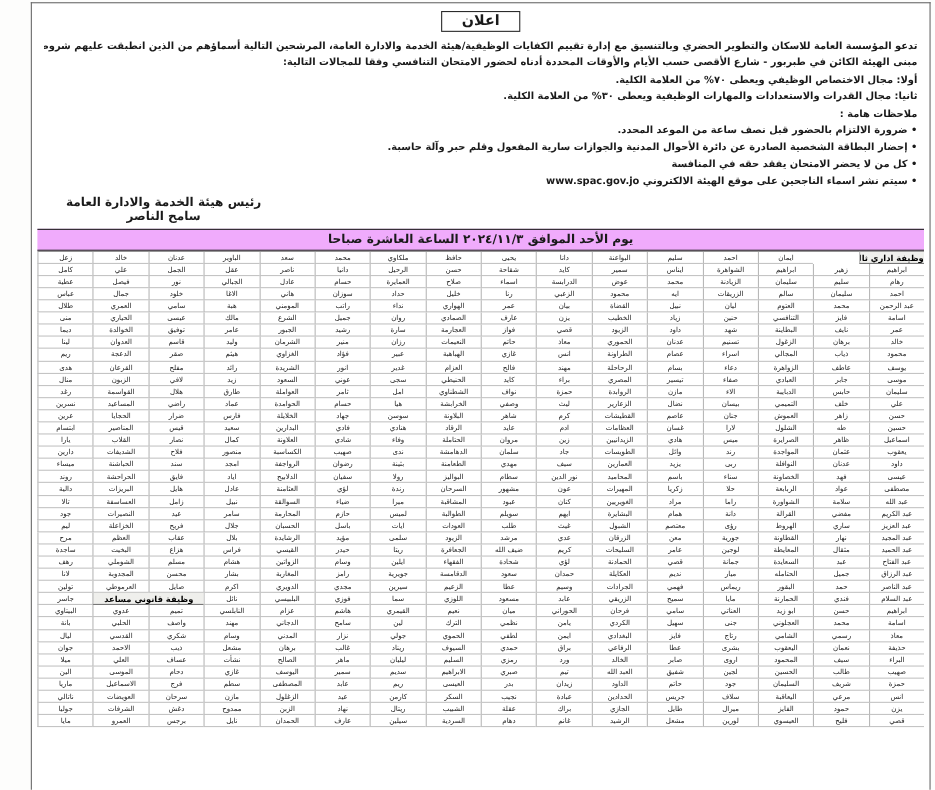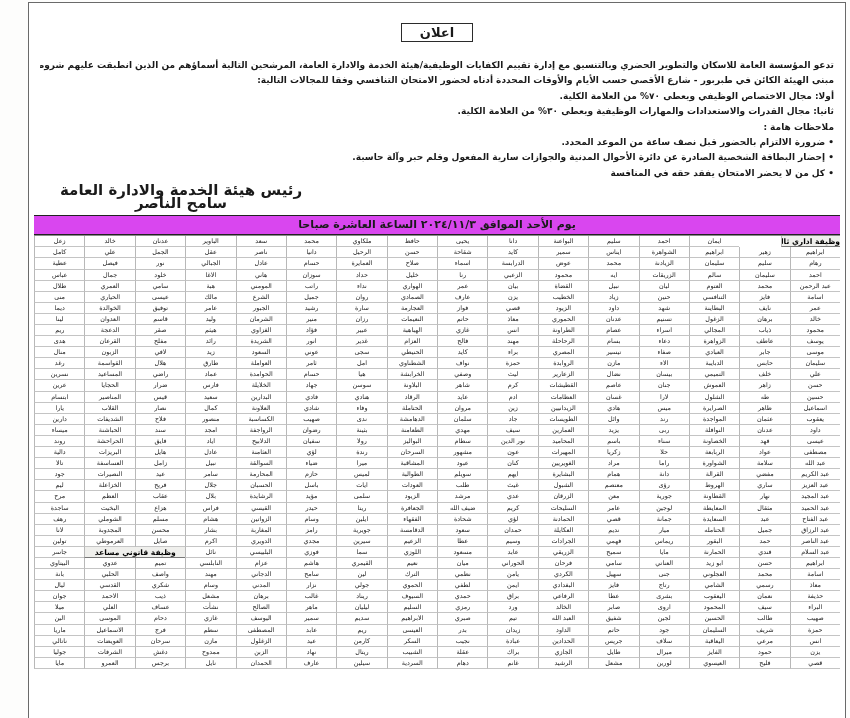--- a/index.html
+++ b/index.html
@@ -16,21 +16,21 @@
     top: 2px; left: 28px;
     width: 818px; height: 730px;
     background: #fff;
     border: 1px solid #6a6a6a;
     border-bottom: none;
     overflow: hidden;
     padding: 4px 5px 0 5px;
   }
   .title-box {
     width: 72px;
-    margin: 16px auto;
+    margin: 3px auto;
     border: 1px solid #2b2b2b;
     text-align: center;
     font-weight: bold;
     font-size: 13px;
     line-height: 17px;
     background: #fff;
   }
   .body-lines {
     margin-top: 6px;
     padding: 0 6px;
@@ -38,28 +38,28 @@
     font-weight: bold;
     line-height: 15.4px;
     text-align: right;
   }
   .bline { white-space: nowrap; overflow: hidden; }
   .sig {
     width: fit-content;
     margin: 3px auto 0 26px;
     text-align: center;
     font-weight: bold;
-    font-size: 15px;
+    font-size: 11px;
     line-height: 13px;
   }
   .datebar {
     margin-top: 5px;
     border-top: 1.5px solid #222;
     border-bottom: 1.5px solid #222;
-    background: #d946ef;
+    background: #f0abfc;
     text-align: center;
     font-weight: bold;
     font-size: 11px;
     padding: 2px 0 3px 0;
   }
   .grid {
     display: grid;
     grid-template-columns: repeat(16, 1fr);
     direction: rtl;
     border-top: 1px solid #8a8a8a;
@@ -92,20 +92,21 @@
 
   <div class="body-lines">
       <div class="bline">تدعو المؤسسة العامة للاسكان والتطوير الحضري وبالتنسيق مع إدارة تقييم الكفايات الوظيفية/هيئة الخدمة والادارة العامة، المرشحين التالية أسماؤهم من الذين انطبقت عليهم شروط الاعلان المنشور سابقا، التواجد في</div>
       <div class="bline">مبنى الهيئة الكائن في طبربور - شارع الأقصى حسب الأيام والأوقات المحددة أدناه لحضور الامتحان التنافسي وفقا للمجالات التالية:</div>
       <div class="bline">أولا: مجال الاختصاص الوظيفي ويعطى ٧٠% من العلامة الكلية.</div>
       <div class="bline">ثانيا: مجال القدرات والاستعدادات والمهارات الوظيفية ويعطى ٣٠% من العلامة الكلية.</div>
       <div class="bline">ملاحظات هامة :</div>
       <div class="bline">• ضرورة الالتزام بالحضور قبل نصف ساعة من الموعد المحدد.</div>
       <div class="bline">• إحضار البطاقة الشخصية الصادرة عن دائرة الأحوال المدنية والجوازات سارية المفعول وقلم حبر وآلة حاسبة.</div>
       <div class="bline">• كل من لا يحضر الامتحان يفقد حقه في المنافسة</div>
+      <div class="bline">• سيتم نشر اسماء الناجحين على موقع الهيئة الالكتروني www.spac.gov.jo</div>
     </div>
 
   <div class="sig">
     <div>رئيس هيئة الخدمة والادارة العامة</div>
     <div>سامح الناصر</div>
   </div>
 
   <div class="datebar">يوم الأحد الموافق ٢٠٢٤/١١/٣ الساعة العاشرة صباحا</div>
 
   <div class="grid">

